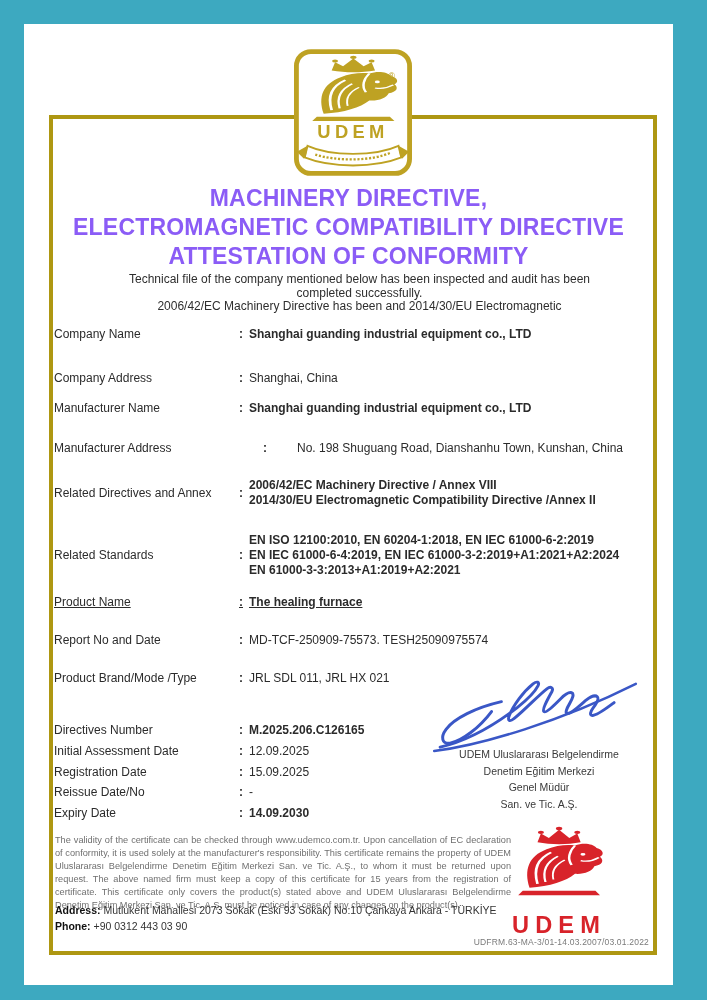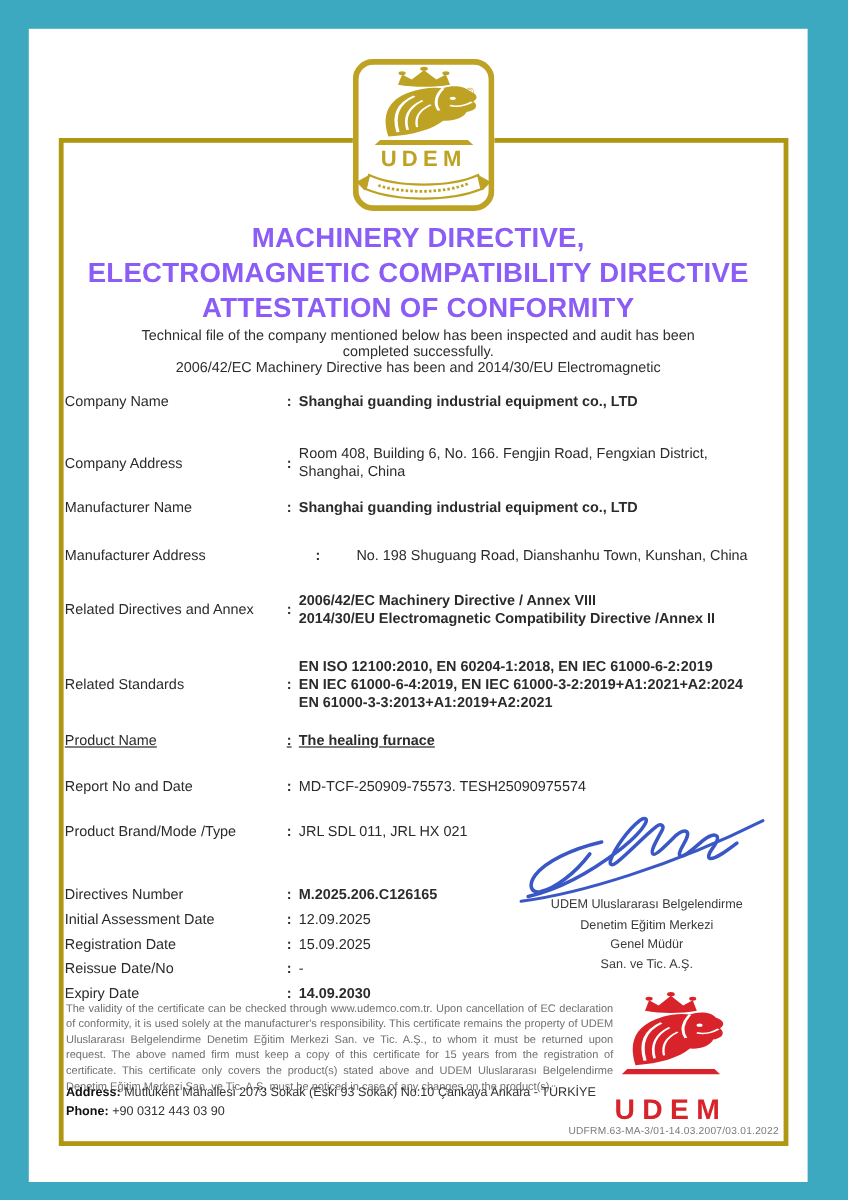--- a/index.html
+++ b/index.html
@@ -8,21 +8,21 @@
   .page{position:absolute; left:24px; top:24px; width:649px; height:961px; background:#fff;}
   .frame{position:absolute; left:25px; top:91px; width:600px; height:832px; border:4px solid var(--gold-frame,#ae9712);}
 
   
   .logo-badge{position:absolute; left:270px; top:24px; width:118px; height:129px; background:#fff;}
   .logo-badge svg{display:block; width:118px; height:129px; color:var(--gold-logo,#bea223);}
 
   .title{position:absolute; left:0; top:160px; width:100%; text-align:center; margin:0;
          font-size:23px; font-weight:bold; color:#8b5cf6; line-height:29px; letter-spacing:.2px;}
   .subtitle{position:absolute; left:0; top:249px; width:100%; text-align:center;
-            font-size:12px; color:#2e2e2e; line-height:13.5px;}
+            font-size:12px; color:#2e2e2e; line-height:13.5px;padding-left:11px;}
 
   .fields{position:absolute; left:30px; top:303px; width:600px;}
   .frow{display:flex; align-items:center; font-size:12px; color:#2b2b2b; line-height:15px;}
   .flabel{width:185px; flex:0 0 185px;}
   .fcolon{flex:0 0 10px; font-weight:bold;}
   .fval div{white-space:nowrap;}
   .fval.bold{font-weight:bold;}
 
   .sig-svg{position:absolute; left:408px; top:648px; width:208px; height:84px; color:var(--signature-blue,#3a57c6);}
   .sig-block{position:absolute; left:398px; top:722px; width:234px; text-align:center;
@@ -96,21 +96,20 @@
           <div class="flabel">Company Name</div>
           <div class="fcolon">:</div>
           <div class="fval bold">
             <div>Shanghai guanding industrial equipment co., LTD</div>
           </div>
         </div>
         <div class="frow" style="margin-bottom: 15px;">
           <div class="flabel">Company Address</div>
           <div class="fcolon">:</div>
           <div class="fval">
-            <div>Room 408, Building 6, No. 166. Fengjin Road, Fengxian District,</div>
             <div>Shanghai, China</div>
           </div>
         </div>
         <div class="frow" style="margin-bottom: 25px;">
           <div class="flabel">Manufacturer Name</div>
           <div class="fcolon">:</div>
           <div class="fval bold">
             <div>Shanghai guanding industrial equipment co., LTD</div>
           </div>
         </div>

